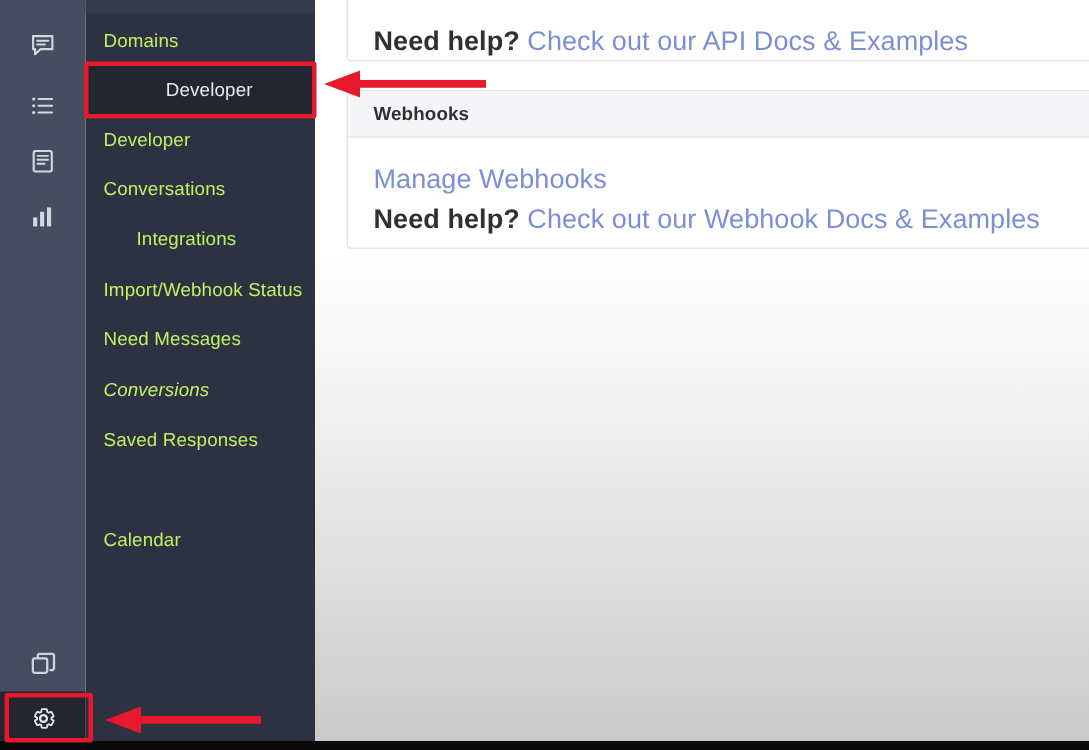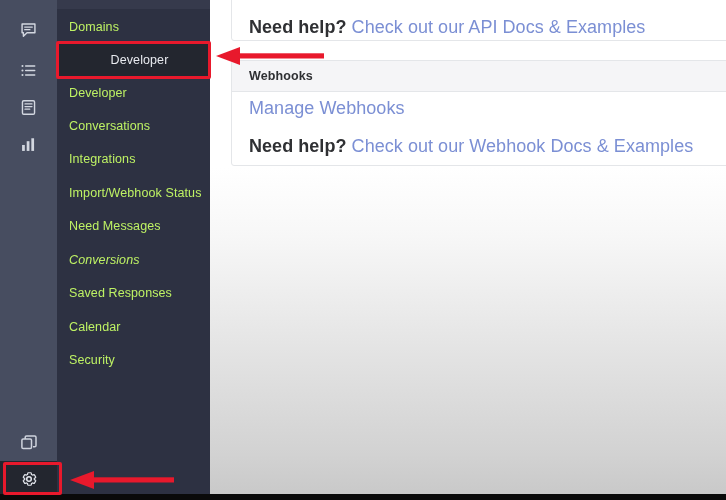--- a/index.html
+++ b/index.html
@@ -133,21 +133,21 @@
   <div class="content">
 
     <div class="card card-api">
       <div class="row" style="top:56px;">
         <span class="lbl-bold">Need help?</span><span>&nbsp;</span><span class="lnk">Check out our API Docs &amp; Examples</span>
       </div>
     </div>
 
     <div class="card card-hook">
       <div class="card-header">Webhooks</div>
-      <div class="row" style="top:37px;">
+      <div class="row" style="top:48px;">
         <span class="lnk-solo">Manage Webhooks</span>
       </div>
       <div class="row" style="top:75px;">
         <span class="lbl-bold">Need help?</span><span>&nbsp;</span><span class="lnk">Check out our Webhook Docs &amp; Examples</span>
       </div>
     </div>
 
   </div>
 
   <div class="menu-panel">
@@ -158,40 +158,37 @@
       </div>
     <div class="menu-item active" style="top:43px;justify-content:center;">
         <span>Developer</span>
       </div>
     <div class="menu-item" style="top:76px;">
         <span>Developer</span>
       </div>
     <div class="menu-item" style="top:109px;">
         <span>Conversations</span>
       </div>
-    <div class="menu-item" style="top:142px;">
+    <div class="menu-item" style="top:142px;margin-left:22px;">
         <span>Integrations</span>
       </div>
     <div class="menu-item" style="top:176px;">
         <span>Import/Webhook Status</span>
       </div>
     <div class="menu-item" style="top:209px;">
         <span>Need Messages</span>
       </div>
     <div class="menu-item" style="top:243px;font-style:italic;">
         <span>Conversions</span>
       </div>
     <div class="menu-item" style="top:276px;">
         <span>Saved Responses</span>
       </div>
-    <div class="menu-item" style="top:310px;">
+    <div class="menu-item" style="top:343px;">
         <span>Calendar</span>
-      </div>
-    <div class="menu-item" style="top:343px;">
-        <span>Security</span>
       </div>
   </div>
 
   <div class="icon-rail">
 
     <div class="rail-icon partial" style="top:-26px;">
       
     </div>
 
     <div class="rail-icon" style="top:13px;">

